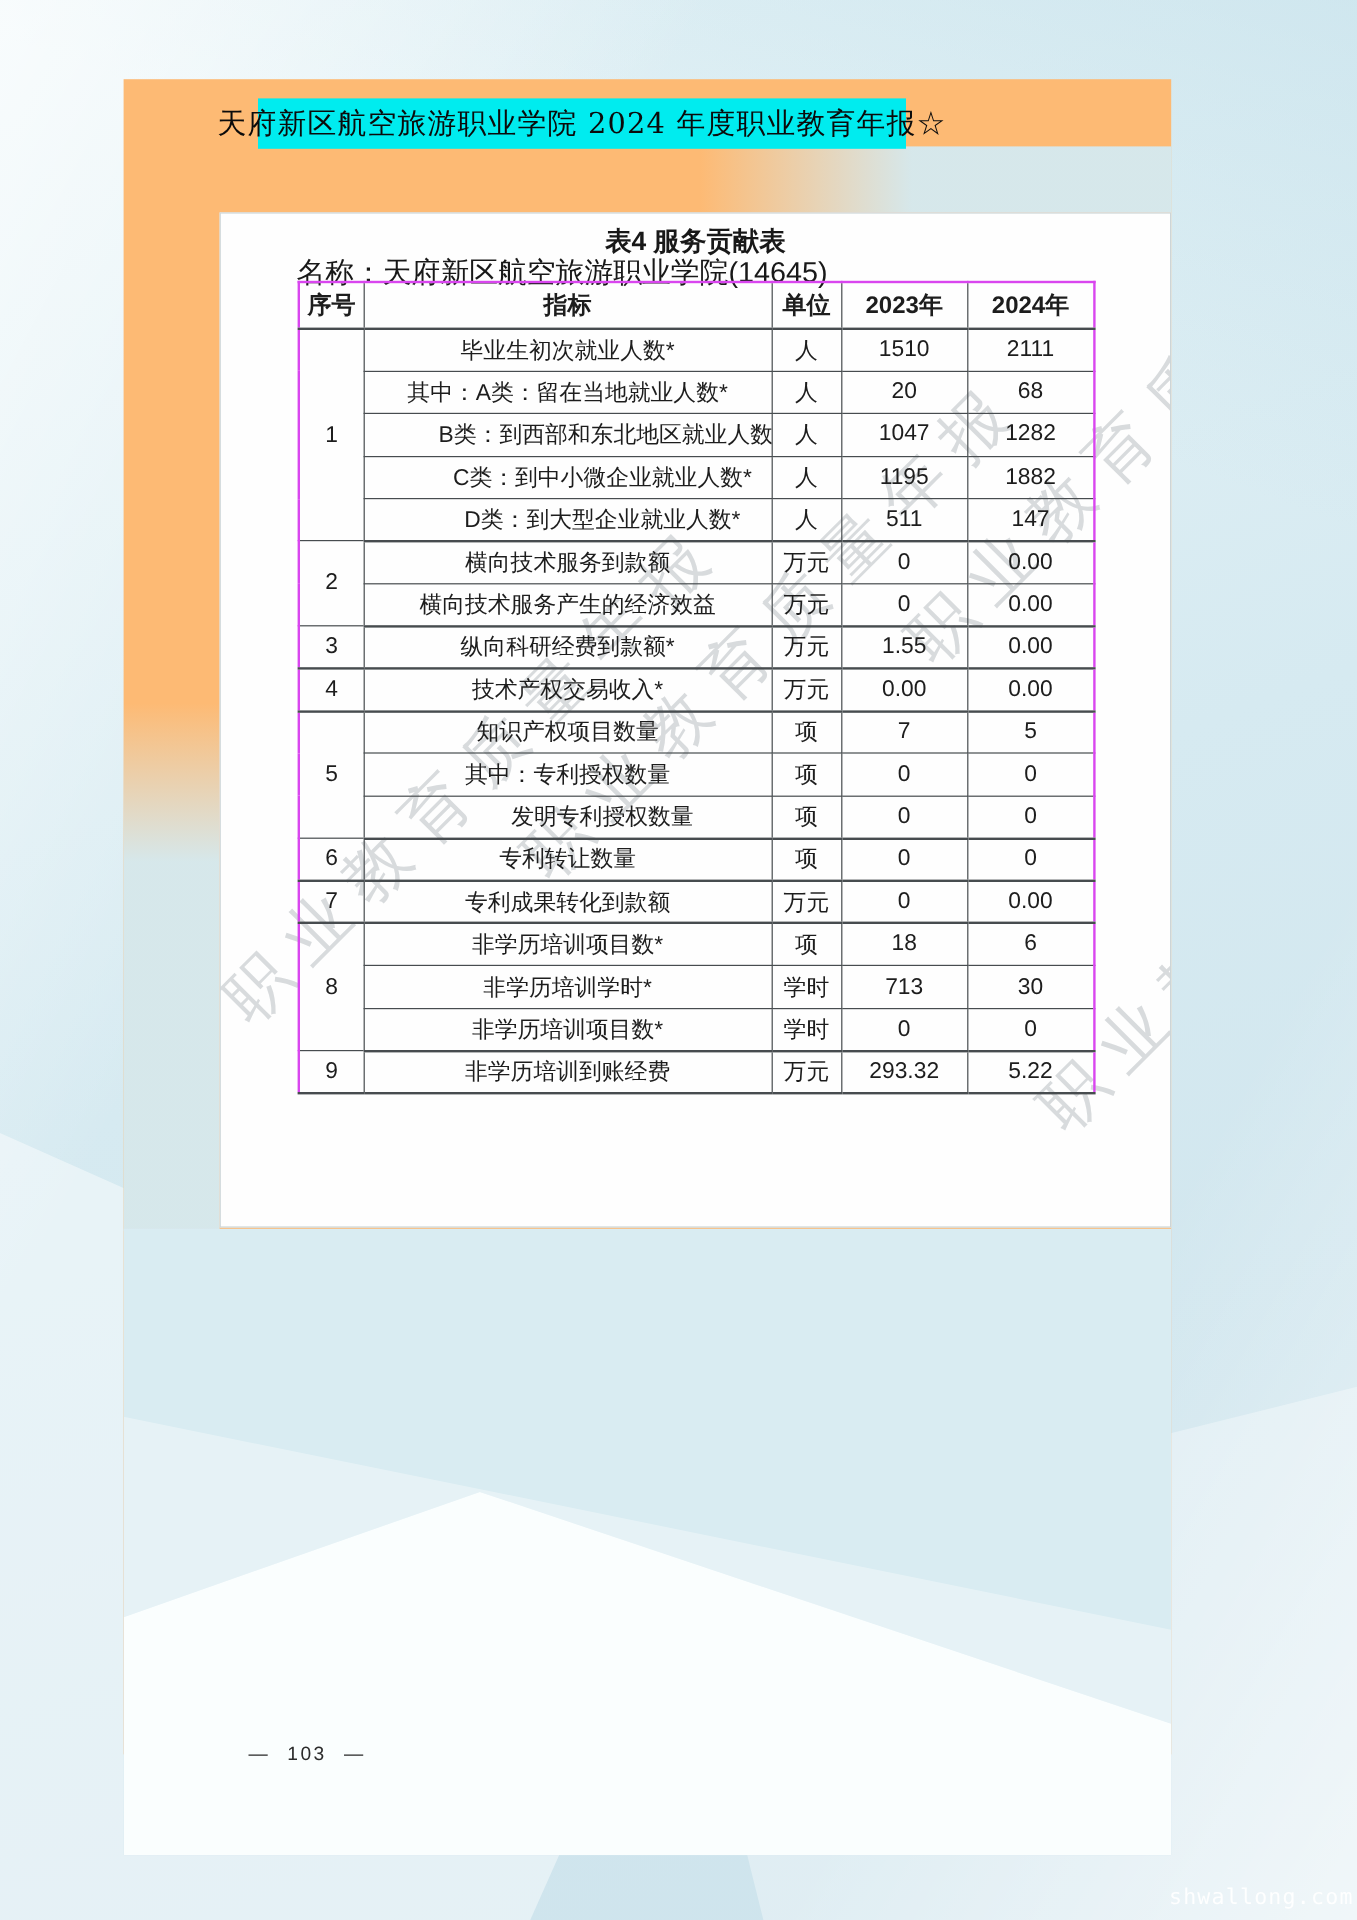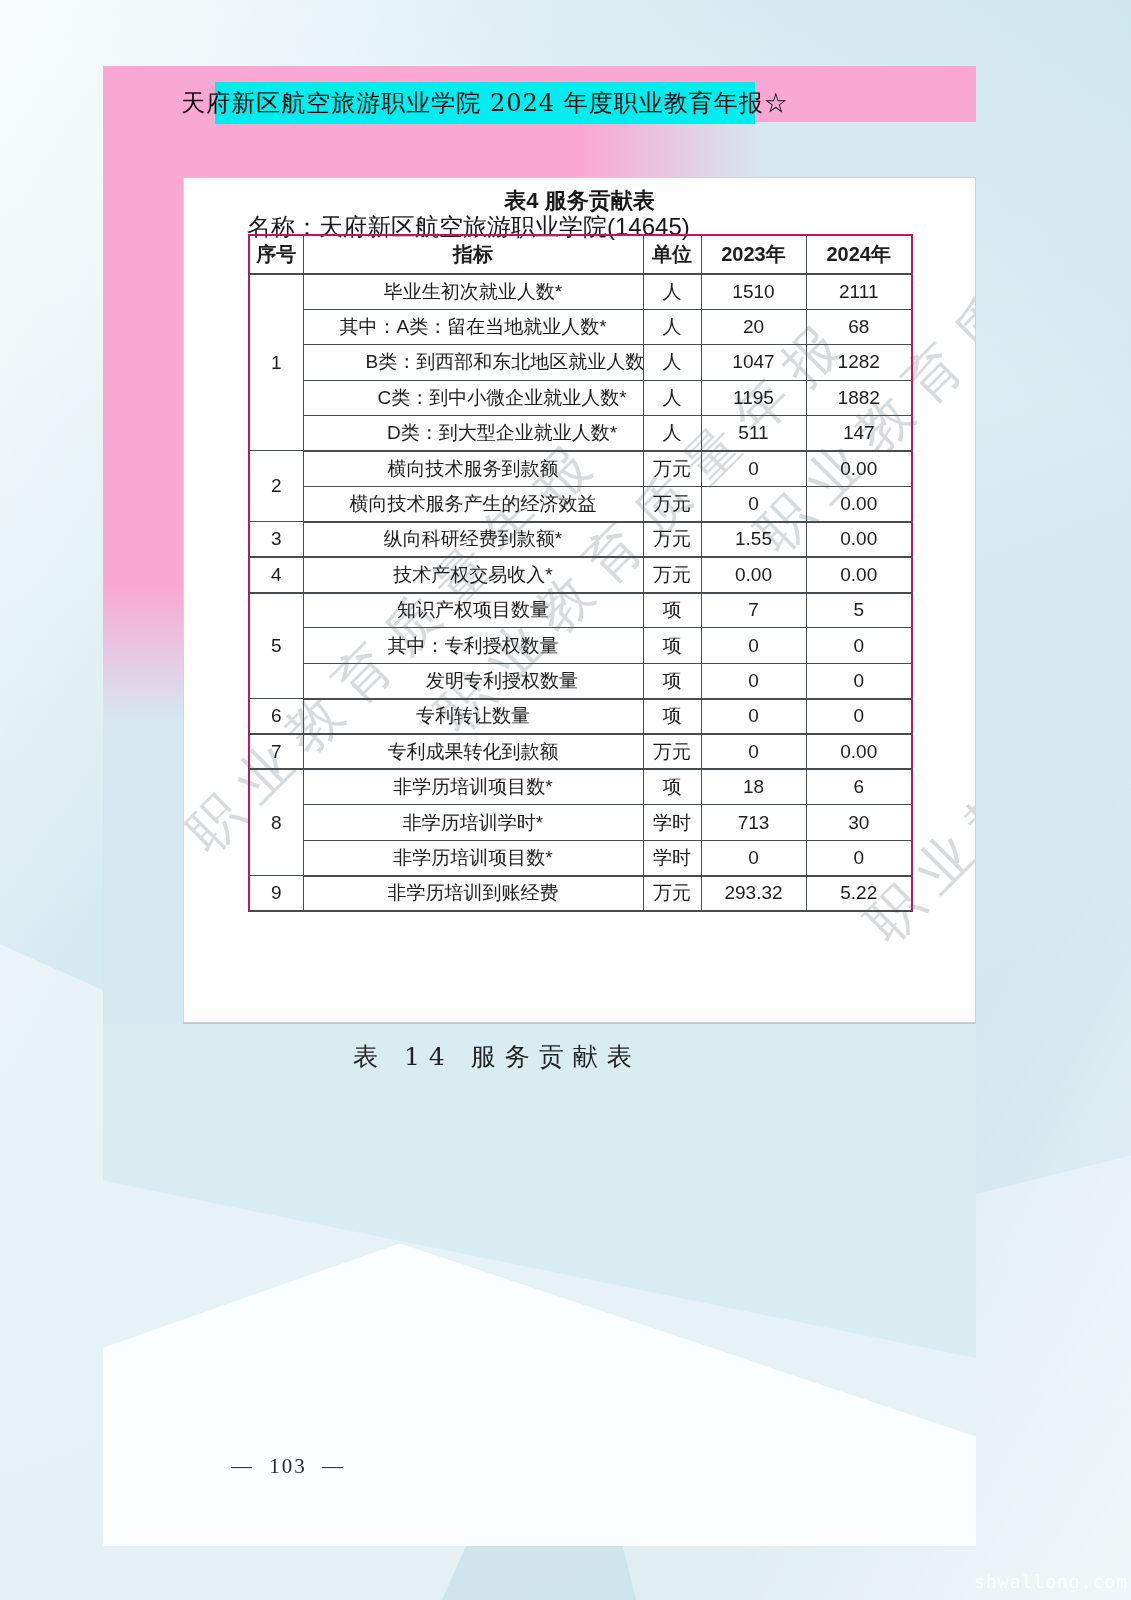--- a/index.html
+++ b/index.html
@@ -14,21 +14,21 @@
   }
   .stage{position:absolute;inset:0;}
   
   .bg-streak{position:absolute;background:rgba(255,255,255,.45);pointer-events:none;}
   #streak1{left:-220px;top:1040px;width:700px;height:800px;transform:rotate(24deg);}
   #streak2{left:620px;top:1180px;width:900px;height:600px;transform:rotate(-14deg);background:rgba(255,255,255,.35);}
 
   
   .page-card{
     position:absolute;left:103px;top:66px;width:873px;height:1396px;
-    background:#f9a8d4;
+    background:#fdba74;
   }
   
   .wash{position:absolute;pointer-events:none;}
   #wash-top-right{left:480px;top:56px;width:393px;height:55px;
     background:linear-gradient(to left, rgba(212,234,241,.95) 55%, rgba(212,234,241,0));}
   #wash-left-strip{left:0;top:520px;width:80px;height:440px;
     background:linear-gradient(to top, rgba(212,234,241,.95) 70%, rgba(212,234,241,0));}
   #wash-bottom{left:0;top:958px;width:873px;height:522px;background:#d9ecf2;overflow:hidden;}
   #wash-bottom .white-poly{
     position:absolute;inset:0;background:rgba(253,255,255,.92);
@@ -67,39 +67,39 @@
   }
   table.report{
     position:absolute;left:64px;top:56px;z-index:2;
     border-collapse:collapse;table-layout:fixed;width:663px;
     background:transparent;
   }
   table.report th, table.report td{
     border:1px solid #474c4f;color:#1d1d1d;
     padding:0 4px;overflow:hidden;white-space:nowrap;
   }
-  table.report{border:2px solid #be185d;}
+  table.report{border:2px solid #d946ef;}
   table.report thead tr{height:39px;}
   table.report tbody tr{height:35.4px;}
   table.report th{font-size:20px;font-weight:bold;text-align:center;border-bottom-width:2px;}
   table.report td{font-size:19px;}
   td.c{text-align:center;}
   td.ind{text-align:center;padding-left:6px;}
   td.ind.indent{padding-left:62px;}
   tr.group-end td{border-bottom-width:2px;}
 
   .caption{
     position:absolute;left:250px;top:974px;z-index:3;
     font-family:"DejaVu Serif","Liberation Serif",serif;
     font-size:25px;color:#222;letter-spacing:9px;white-space:nowrap;
   }
   .page-number{
-    position:absolute;left:128px;top:1388px;z-index:3;
-    font-family:Liberation Serif, serif;
-    font-size:21px;color:#2b2b2b;letter-spacing:2px;word-spacing:8px;white-space:nowrap;
+    position:absolute;left:104px;top:1388px;z-index:3;
+    font-family:Liberation Sans, sans-serif;
+    font-size:16px;color:#2b2b2b;letter-spacing:2px;word-spacing:8px;white-space:nowrap;
   }
   .site-watermark{
     position:absolute;right:3px;bottom:8px;z-index:4;
     font-size:18px;color:rgba(255,255,255,.92);letter-spacing:1px;
     font-family:"DejaVu Sans Mono","Liberation Mono",monospace;
   }
 </style>
 </head>
 <body>
 
@@ -258,18 +258,17 @@
               <td class="c" rowspan="1">9</td>
               <td class="ind">非学历培训到账经费</td>
               <td class="c">万元</td>
               <td class="c">293.32</td>
               <td class="c">5.22</td>
             </tr>
           </tbody>
       </table>
     </div>
 
-    <div class="caption">表 14  服务贡献表</div>
     <div class="page-number">— 103 —</div>
   </div>
 
   <div class="site-watermark">shwallong.com</div>
 </div>
 
 </body></html>

